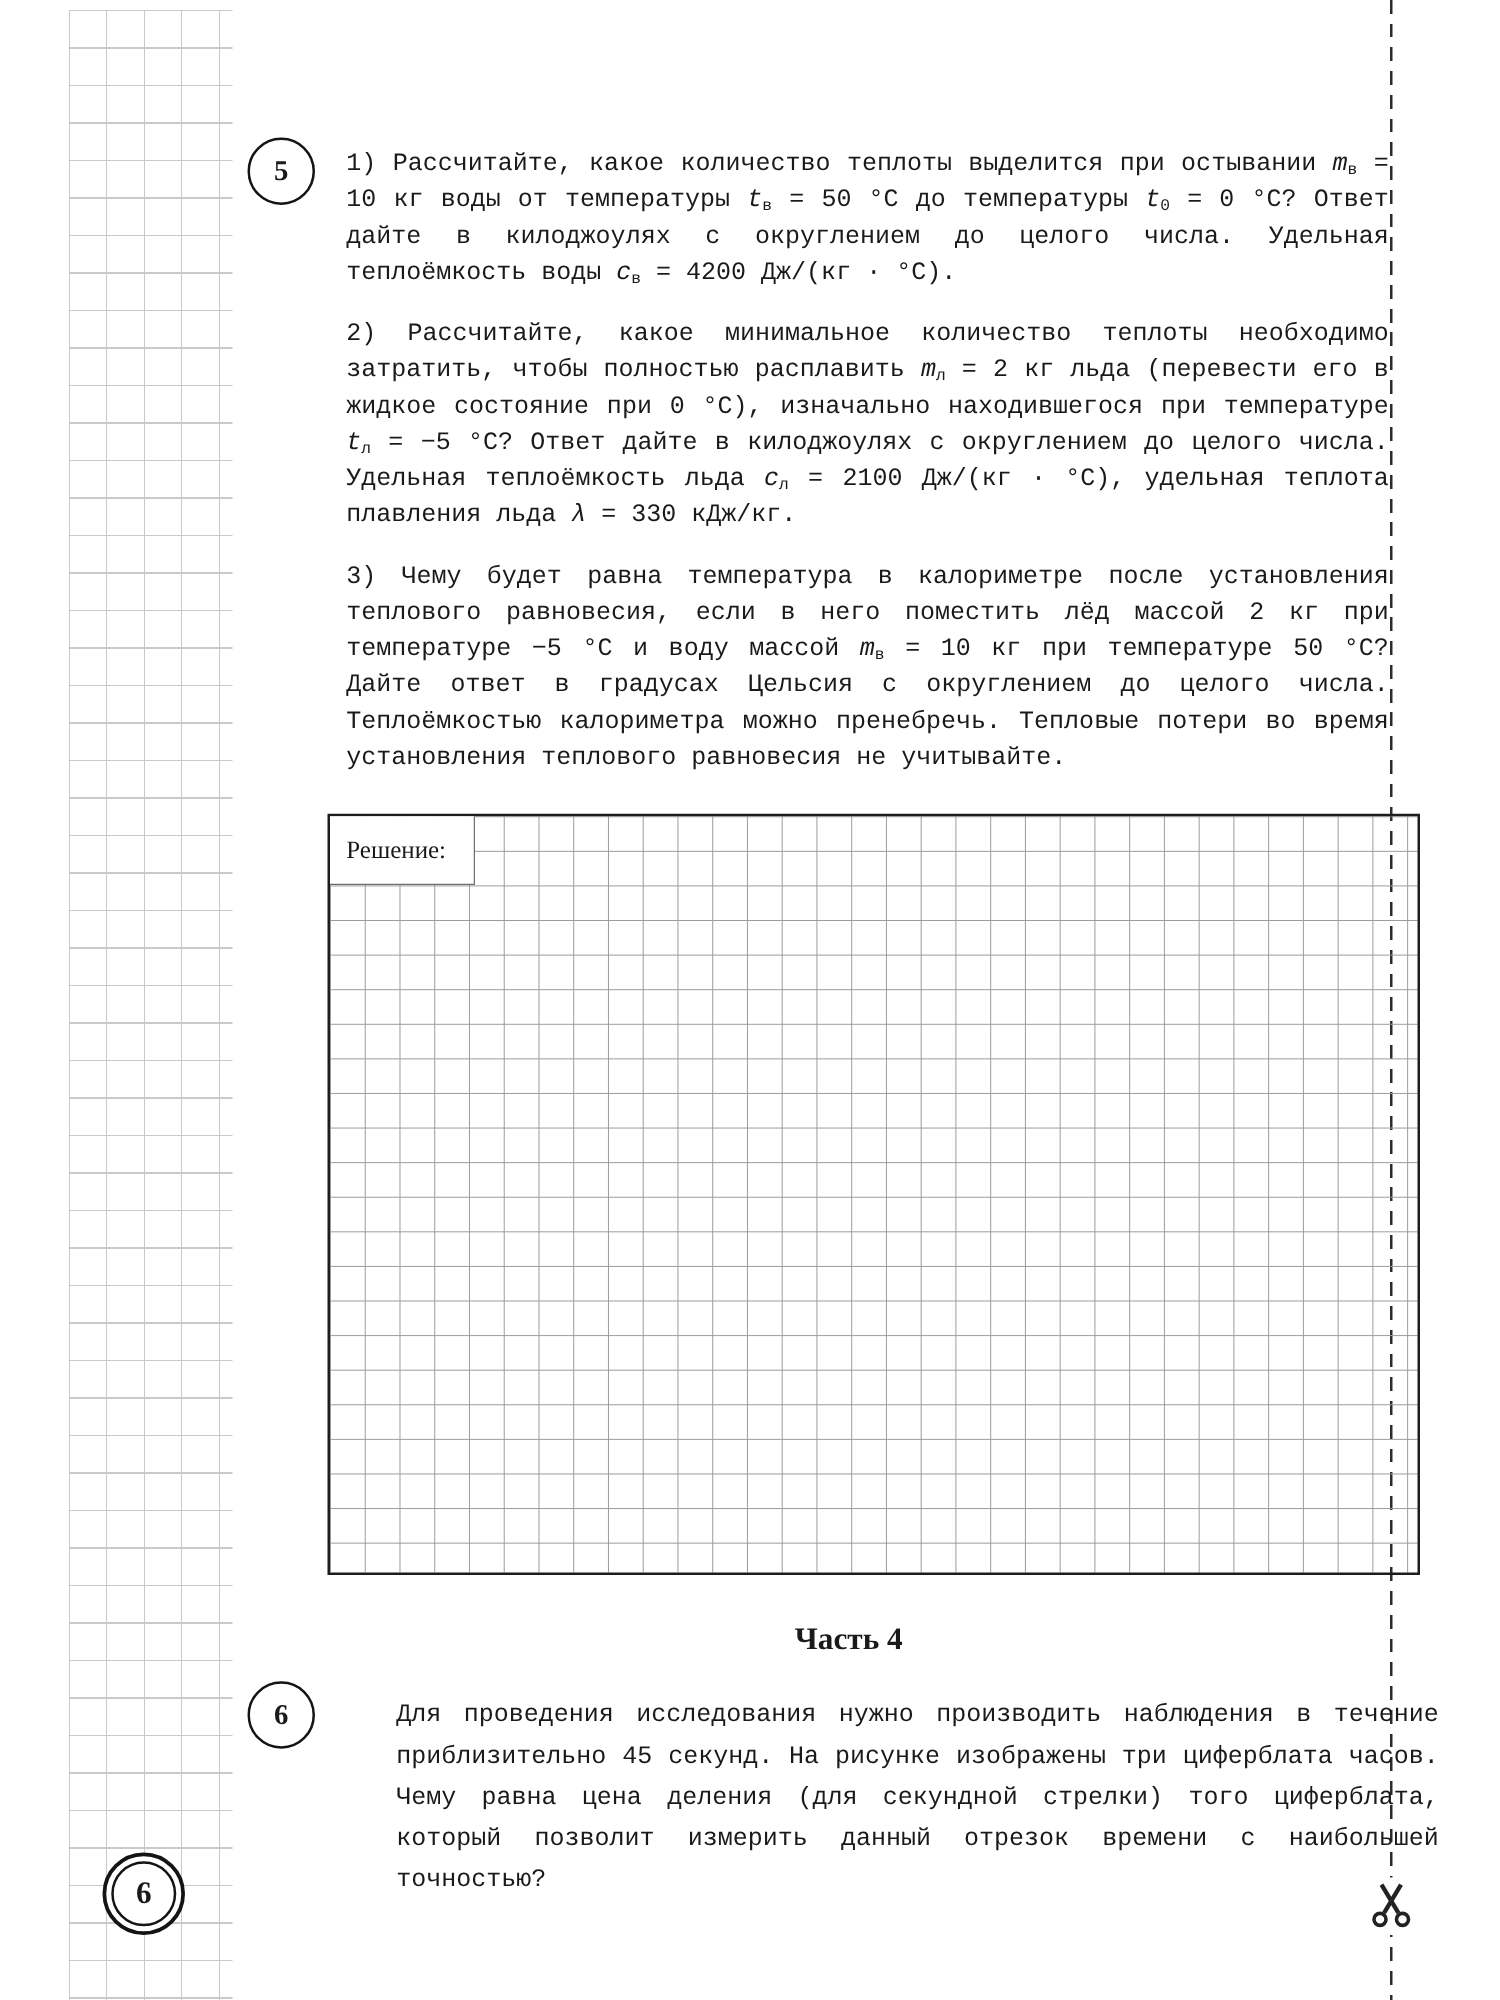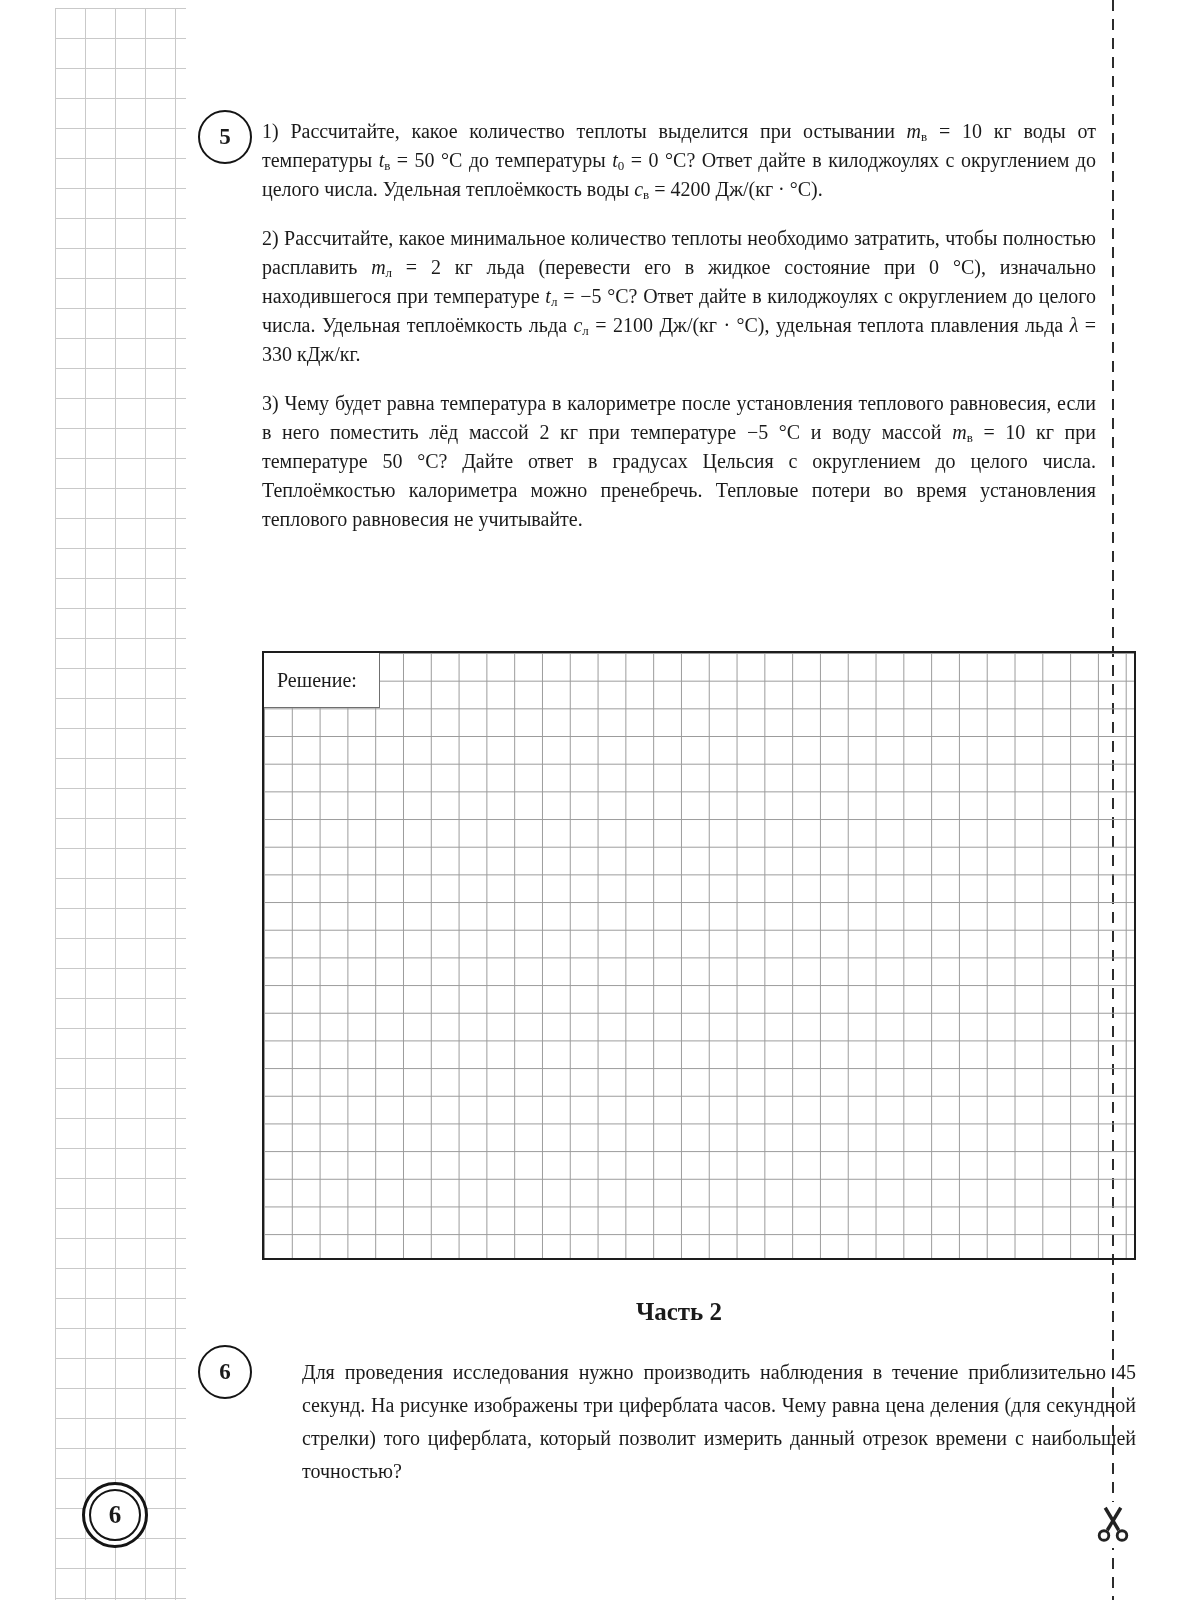--- a/index.html
+++ b/index.html
@@ -29,21 +29,21 @@
   }
   
   .qbadge{
     position:absolute;width:50px;height:50px;border:2.5px solid #141414;border-radius:50%;
     display:flex;align-items:center;justify-content:center;
     font-weight:bold;font-size:23px;background:#fff;
   }
   #q5-badge{left:198px;top:110px;}
   #q6-badge{left:198px;top:1345px;}
   
-  .textcol{position:absolute;left:262px;width:834px;}
+  .textcol{position:absolute;left:277px;width:834px;font-family:Liberation Mono, monospace;}
   .para{
     text-align:justify;
     font-size:20px;line-height:29px;
     margin:0 0 20px 0;
   }
   .para:last-child{margin-bottom:0;}
   .var{font-style:italic;}
   .sub{font-size:0.65em;vertical-align:-0.25em;line-height:0;}
   #q5-text{top:117px;}
   .prompt-line{
@@ -109,21 +109,21 @@
     <p class="para"><span>3) Чему будет равна температура в калориметре после установления теплового равновесия, если в него поместить лёд массой 2 кг при температуре −5 °С и воду массой </span><span class="var">m</span><span class="sub">в</span><span> = 10 кг при температуре 50 °С? Дайте ответ в градусах Цельсия с округлением до целого числа. Теплоёмкостью калориметра можно пренебречь. Тепловые потери во время установления теплового равновесия не учитывайте.</span></p>
   </div>
 
 
   <div class="solution-box">
     <div class="solution-label-box">
       <span>Решение:</span>
     </div>
   </div>
 
-  <div class="part-heading">Часть 2</div>
+  <div class="part-heading">Часть 4</div>
 
   <div class="qbadge" id="q6-badge">
     <span>6</span>
   </div>
 
   <div class="textcol" id="q6-text">
     <p class="para"><span>Для проведения исследования нужно производить наблюдения в течение приблизительно 45 секунд. На рисунке изображены три циферблата часов. Чему равна цена деления (для секундной стрелки) того циферблата, который позволит измерить данный отрезок времени с наибольшей точностью?</span></p>
   </div>
 
   <div class="page-badge-outer">

